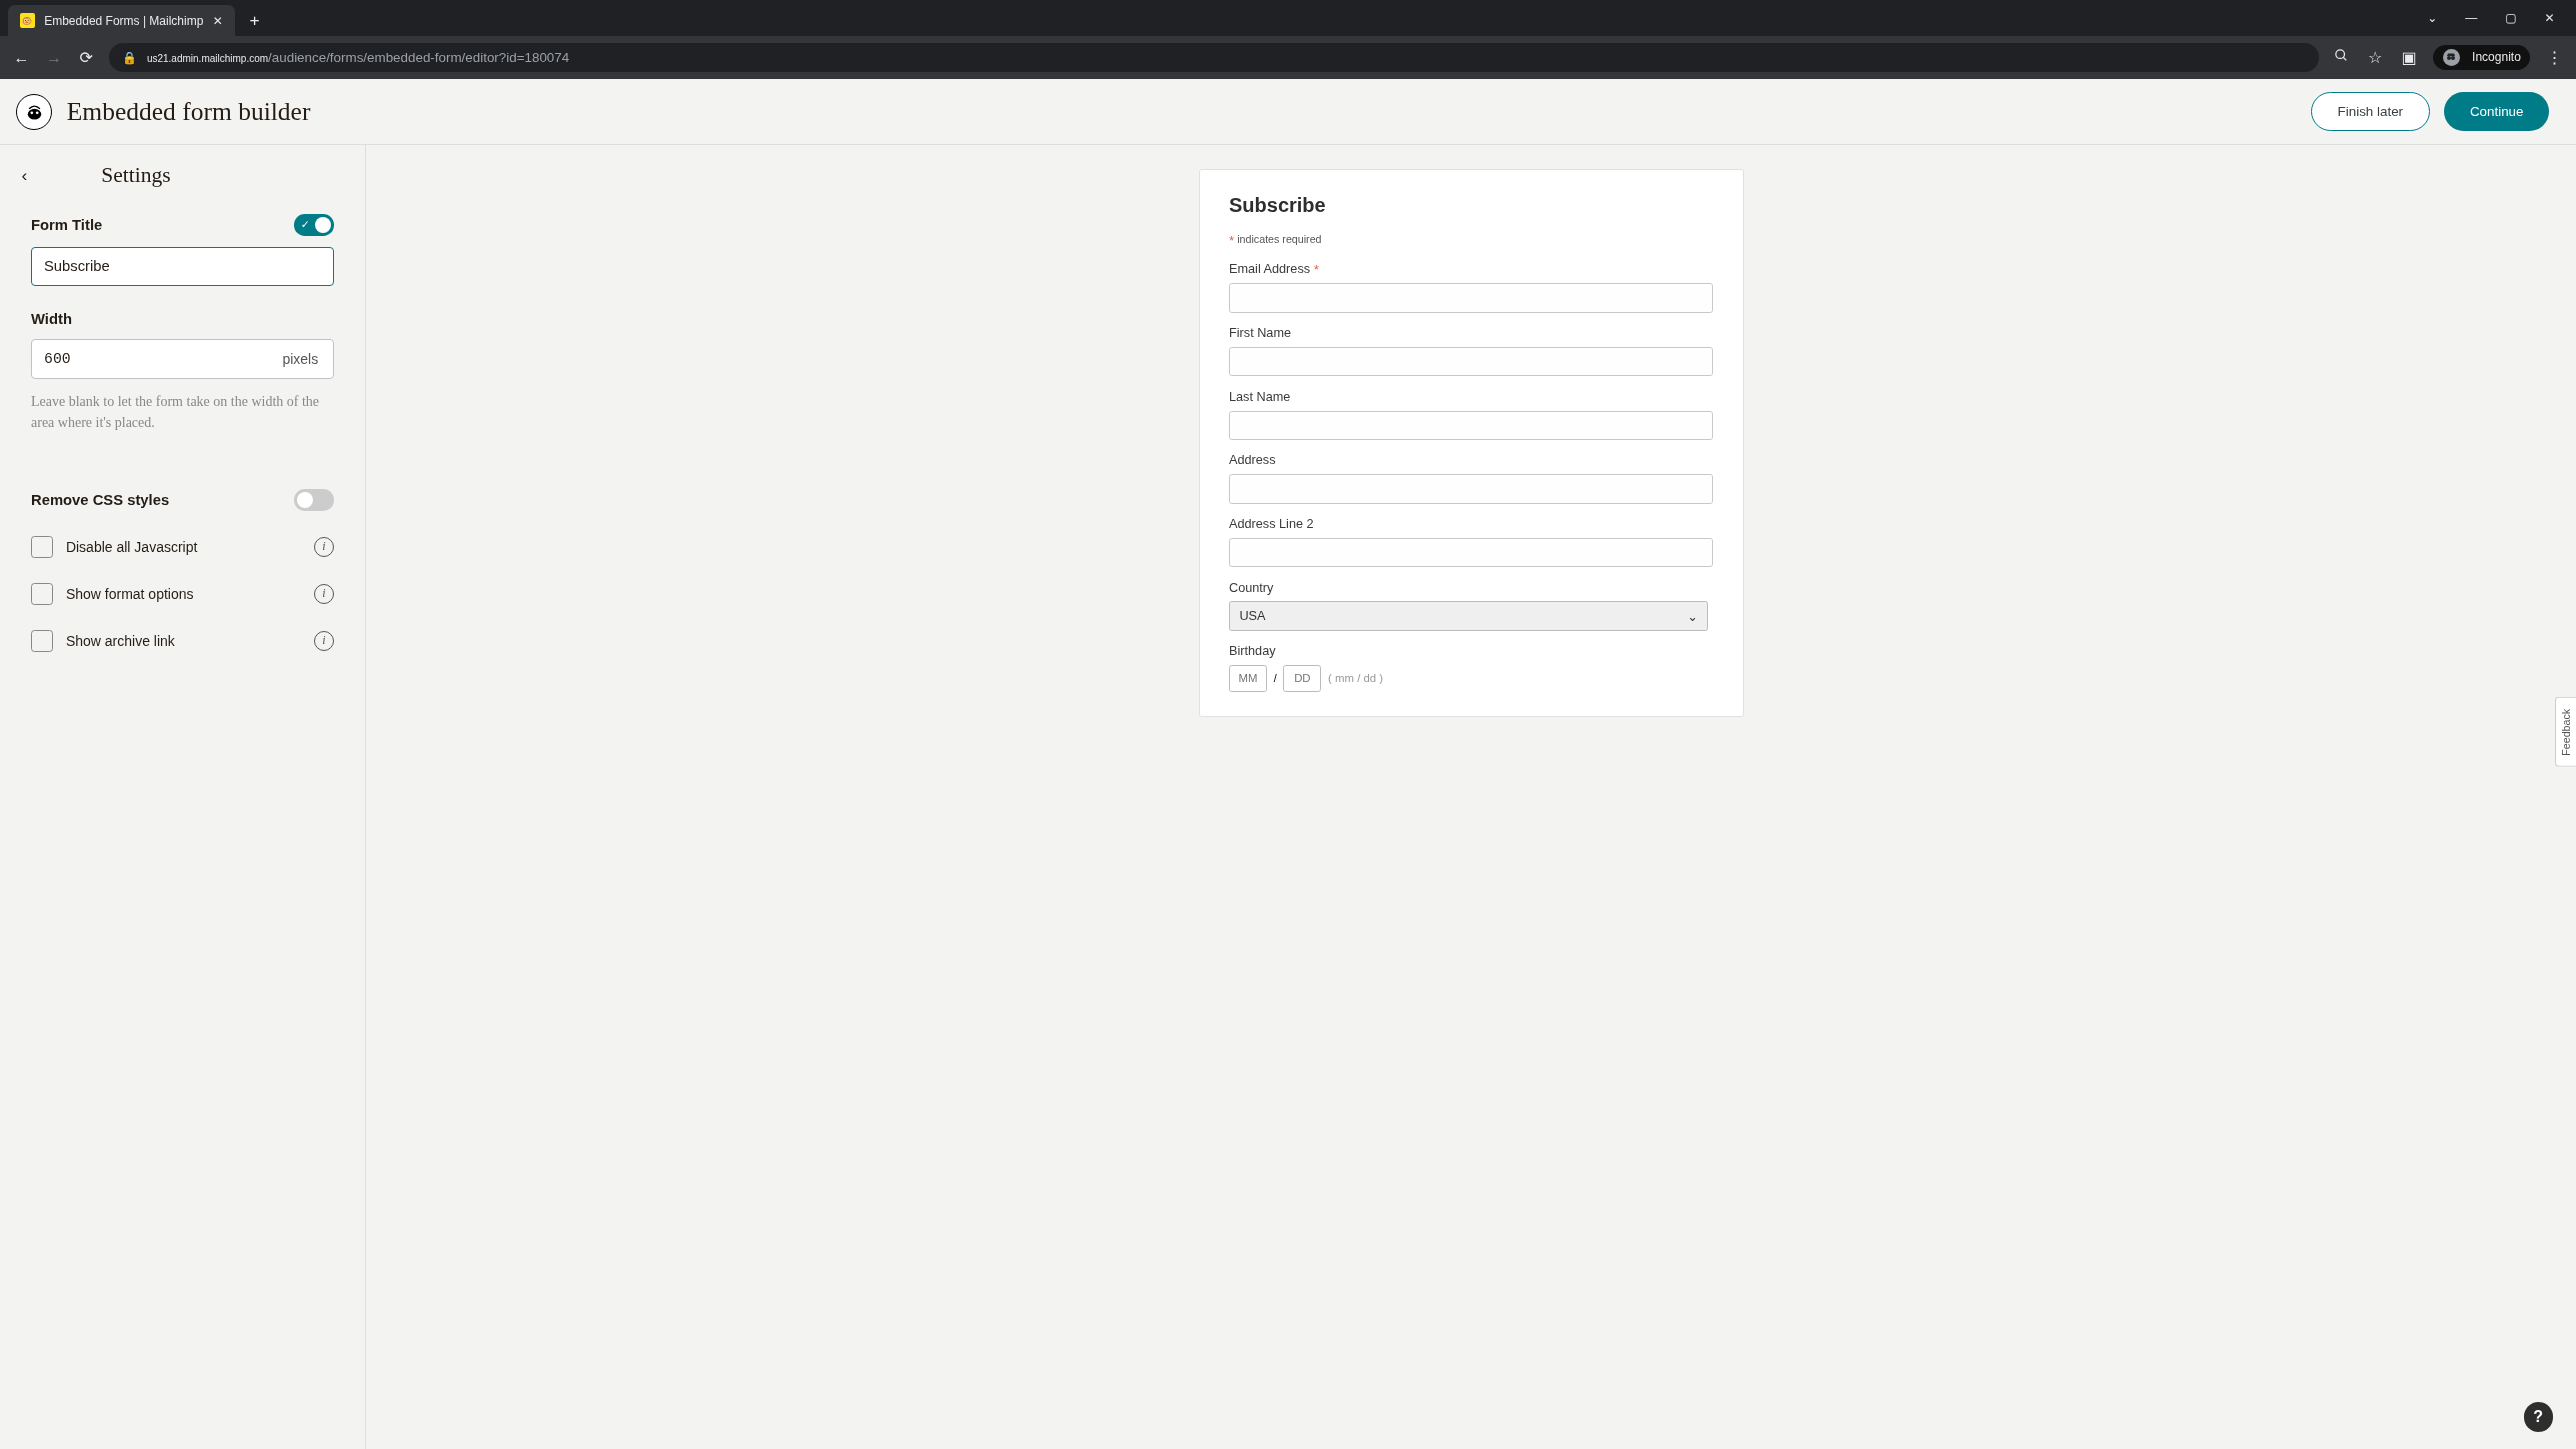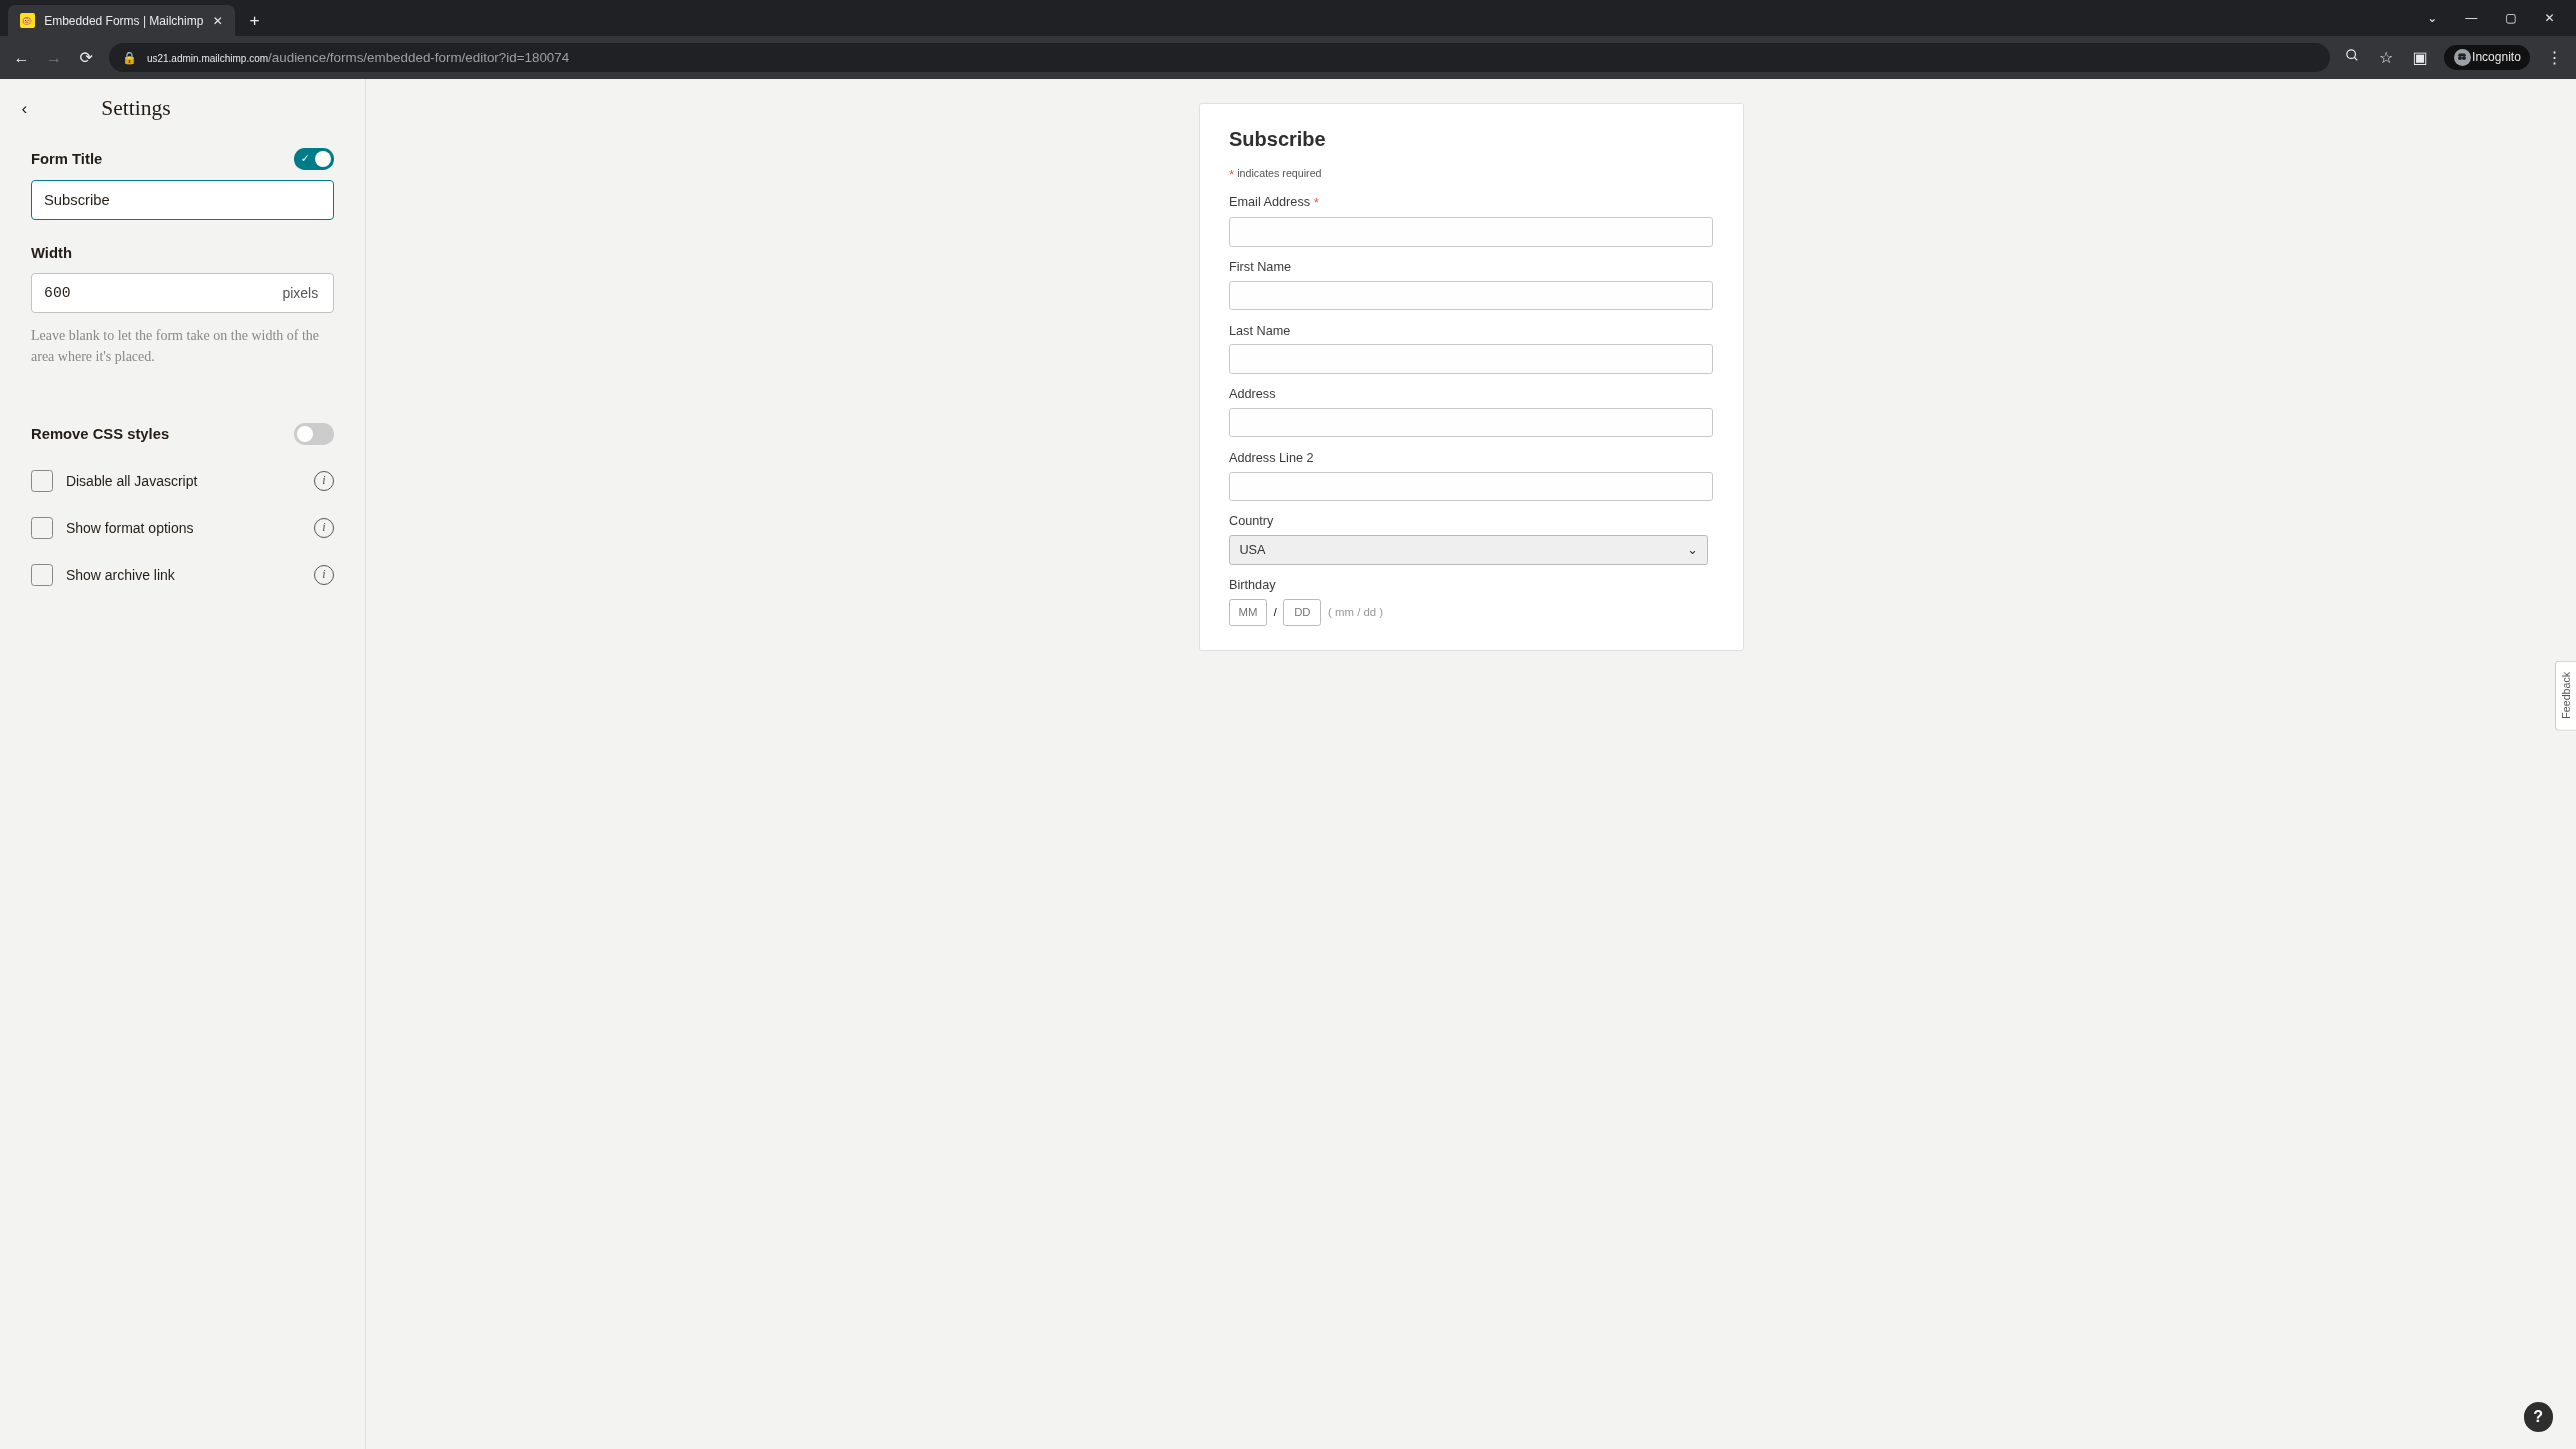--- a/index.html
+++ b/index.html
@@ -17,21 +17,21 @@
   .win-controls span { color: #e8eaed; font-size: 12px; cursor: pointer; }
   
   .nav-bar { display: flex; align-items: center; background: #35363a; height: 43px; padding: 0 12px; gap: 13.4px; }
   .nav-icon { color: #e8eaed; font-size: 16px; cursor: pointer; width: 19px; text-align: center; }
   .nav-icon.disabled { color: #777; }
   .address-bar { flex: 1; background: #202124; border-radius: 20px; height: 29.5px; display: flex; align-items: center; padding: 0 13.4px; gap: 9.4px; }
   .lock-icon { color: #9aa0a6; font-size: 12px; }
   .url-host { color: #e8eaed; font-size: 10px; }
   .url-path { color: #9aa0a6; font-size: 13.4px; }
   .right-icons { display: flex; align-items: center; gap: 14.8px; }
-  .incog-badge { display: flex; align-items: center; gap: 1px; background: #111; padding: 4px 9.4px; border-radius: 13.4px; }
+  .incog-badge { display: flex; align-items: center; gap: 12px; background: #111; padding: 4px 9.4px; border-radius: 13.4px; }
   .incog-icon { width: 17.4px; height: 17.4px; background: #9aa0a6; border-radius: 50%; display: flex; align-items: center; justify-content: center; }
   .incog-label { color: #e8eaed; font-size: 12px; }
   
   
   .app { background: #f3f3f1; height: calc(100vh - 79px); position: relative; display: flex; flex-direction: column; }
   
   .app-header { display: flex; align-items: center; padding: 13.4px 27px 13.4px 16px; background: #f3f3f1; border-bottom: 0.7px solid #ddd; }
   .logo-monkey { width: 36px; height: 36px; border-radius: 50%; background: #fff; border: 1.7px solid #000; display: flex; align-items: center; justify-content: center; font-size: 19px; margin-right: 14.8px; }
   .app-title { font-family: Georgia, "Times New Roman", serif; font-size: 25.5px; font-weight: 500; color: #241c15; }
   .header-actions { margin-left: auto; display: flex; gap: 14.8px; }
@@ -149,20 +149,36 @@
             </svg>
         </span>
         <span class="incog-label">Incognito</span>
       </div>
       <span class="nav-icon">⋮</span>
     </div>
   </div>
 </div>
 
 <div class="app">
+  <div class="app-header">
+    <div class="logo-monkey">
+      <svg width="27" height="27" viewBox="0 0 40 40">
+          <circle cx="20" cy="20" r="18" fill="#fff" stroke="#000" stroke-width="0"></circle>
+          <ellipse cx="20" cy="24" rx="10" ry="8" fill="#000"></ellipse>
+          <circle cx="16" cy="22" r="2" fill="#fff"></circle>
+          <circle cx="24" cy="22" r="2" fill="#fff"></circle>
+          <path d="M12 16 Q20 8 28 16" stroke="#000" stroke-width="2" fill="none"></path>
+        </svg>
+    </div>
+    <h1 class="app-title">Embedded form builder</h1>
+    <div class="header-actions">
+      <button class="btn-outline">Finish later</button>
+      <button class="btn-primary">Continue</button>
+    </div>
+  </div>
 
   <div class="app-body">
 
     <div class="sidebar">
       <div class="sidebar-head">
         <span class="back-chevron">‹</span>
         <span class="sidebar-title">Settings</span>
       </div>
       <div class="sidebar-scroll">
         <div class="setting-row">

